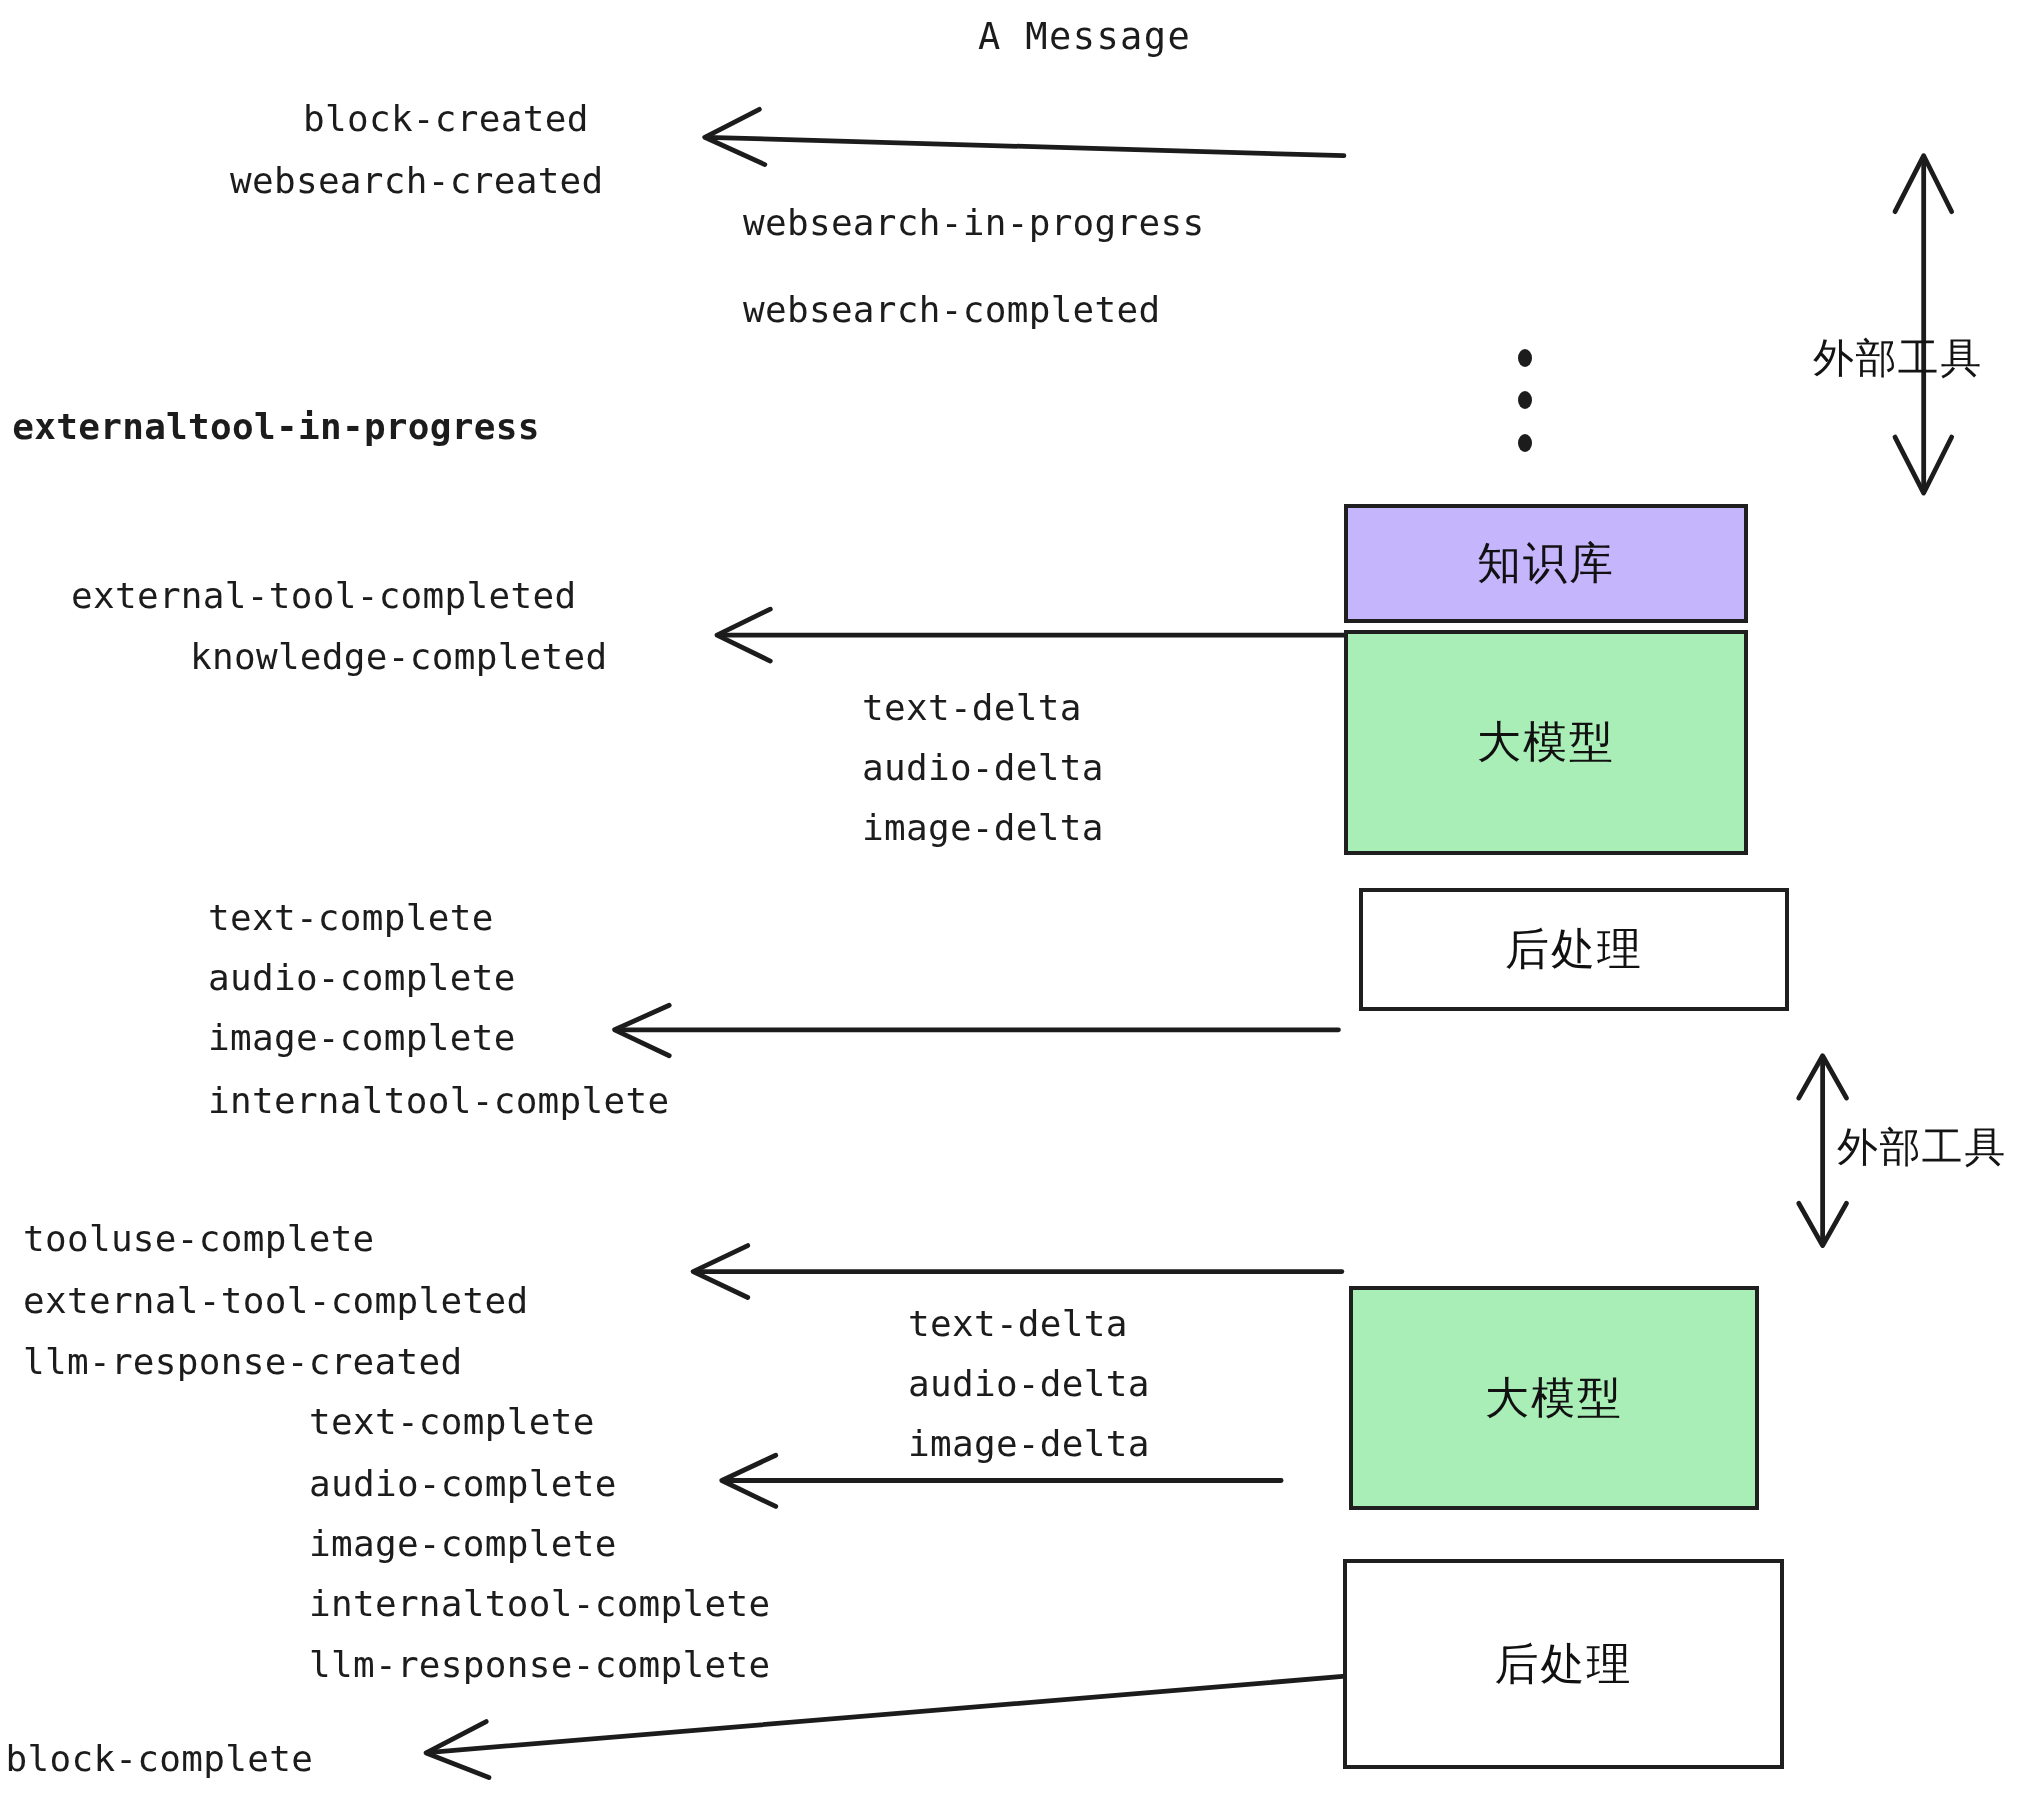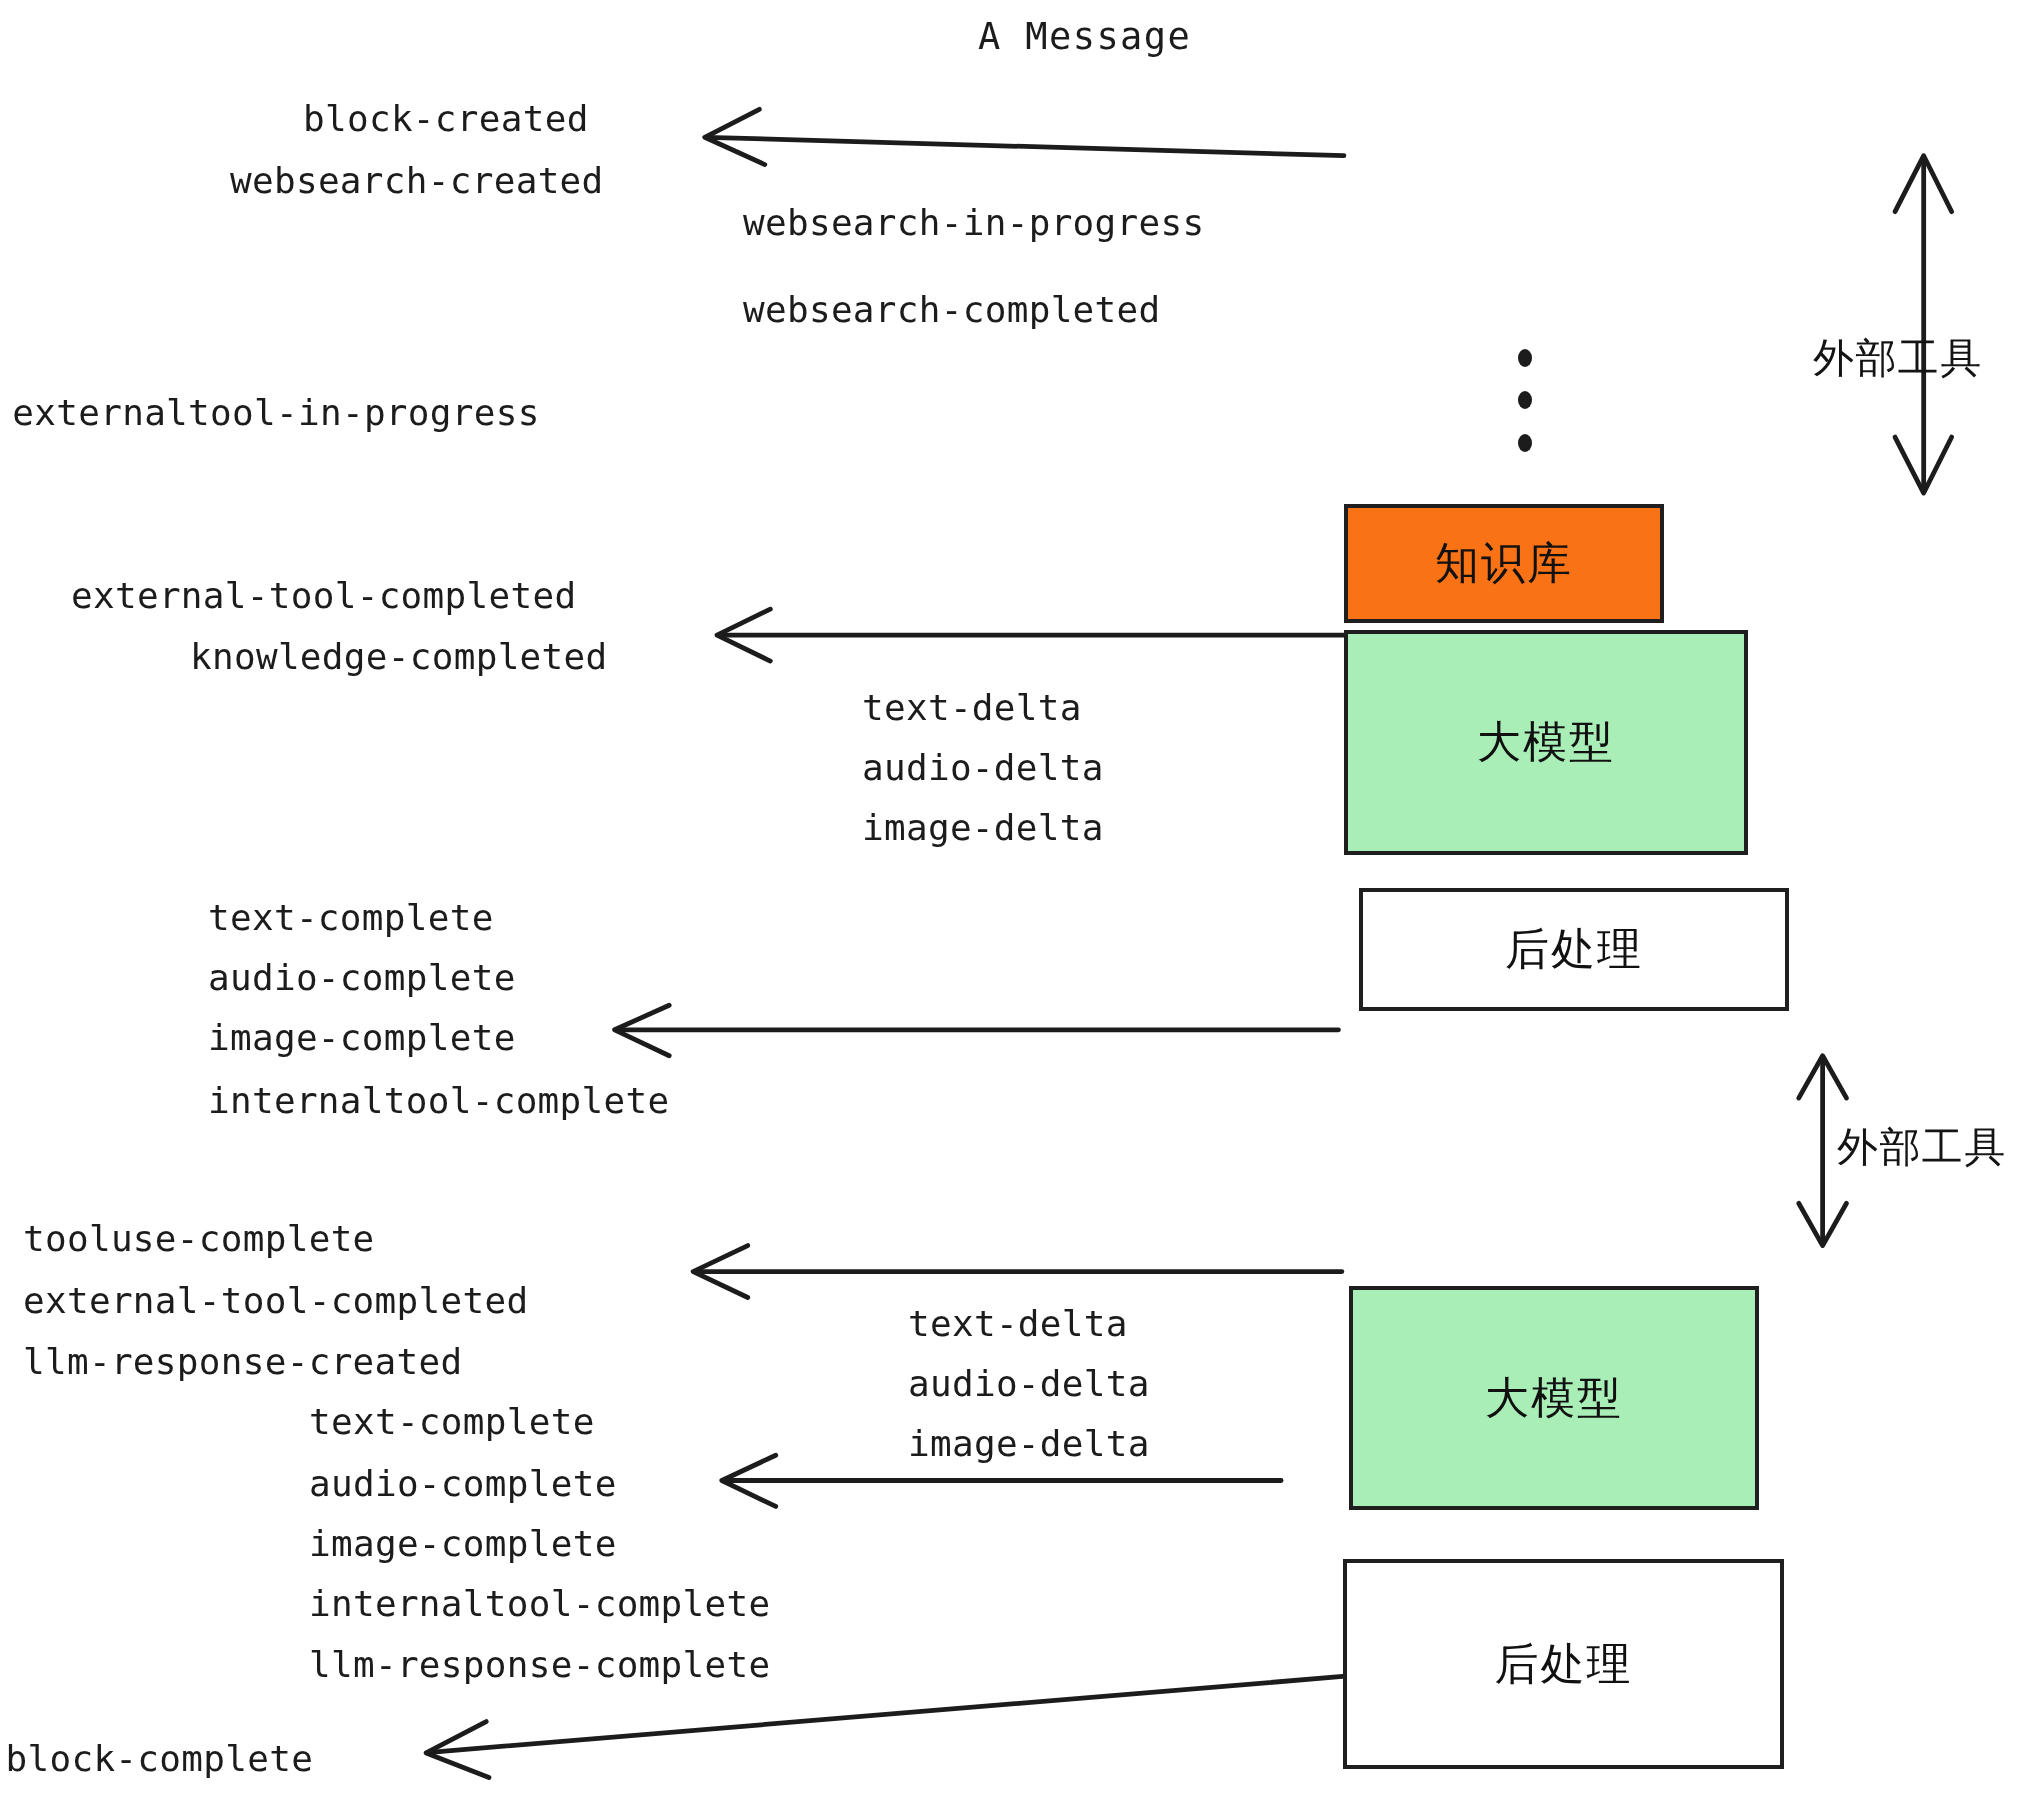--- a/index.html
+++ b/index.html
@@ -117,21 +117,21 @@
       </g>
 
     </g>
   </svg>
 
   <div class="dot" style="left:1518px;top:349px;"></div>
   <div class="dot" style="left:1518px;top:391px;"></div>
   <div class="dot" style="left:1518px;top:434px;"></div>
 
 
-  <div class="box" style="left:1344px;top:504px;width:320px;height:119px;background:#f97316;">
+  <div class="box" style="left:1344px;top:504px;width:404px;height:119px;background:#c4b5fd;">
     <span class="cjk">知识库</span>
   </div>
 
   <div class="box" style="left:1344px;top:630px;width:404px;height:225px;background:#a8eeb6;">
     <span class="cjk">大模型</span>
   </div>
 
   <div class="box thin" style="left:1359px;top:888px;width:430px;height:123px;background:#ffffff;">
     <span class="cjk">后处理</span>
   </div>
@@ -145,21 +145,21 @@
     <span class="cjk">后处理</span>
   </div>
 
   <div class="cjk-label" style="left:1813px;top:331px;">外部工具</div>
   <div class="cjk-label" style="left:1837px;top:1120px;">外部工具</div>
 
   <div class="mono" style="left:303px;top:101px;">block-created</div>
   <div class="mono" style="left:230px;top:163px;">websearch-created</div>
   <div class="mono" style="left:743px;top:205px;">websearch-in-progress</div>
   <div class="mono" style="left:743px;top:292px;">websearch-completed</div>
-  <div class="mono" style="left:12.3px;top:395px;">externaltool-in-progress</div>
+  <div class="mono" style="left:12.3px;top:409px;font-weight:bold;">externaltool-in-progress</div>
 
   <div class="mono" style="left:71px;top:578px;">external-tool-completed</div>
   <div class="mono" style="left:190px;top:639px;">knowledge-completed</div>
 
   <div class="mono" style="left:862px;top:690px;">text-delta</div>
   <div class="mono" style="left:862px;top:750px;">audio-delta</div>
   <div class="mono" style="left:862px;top:810px;">image-delta</div>
 
   <div class="mono" style="left:208px;top:900px;">text-complete</div>
   <div class="mono" style="left:208px;top:960px;">audio-complete</div>

